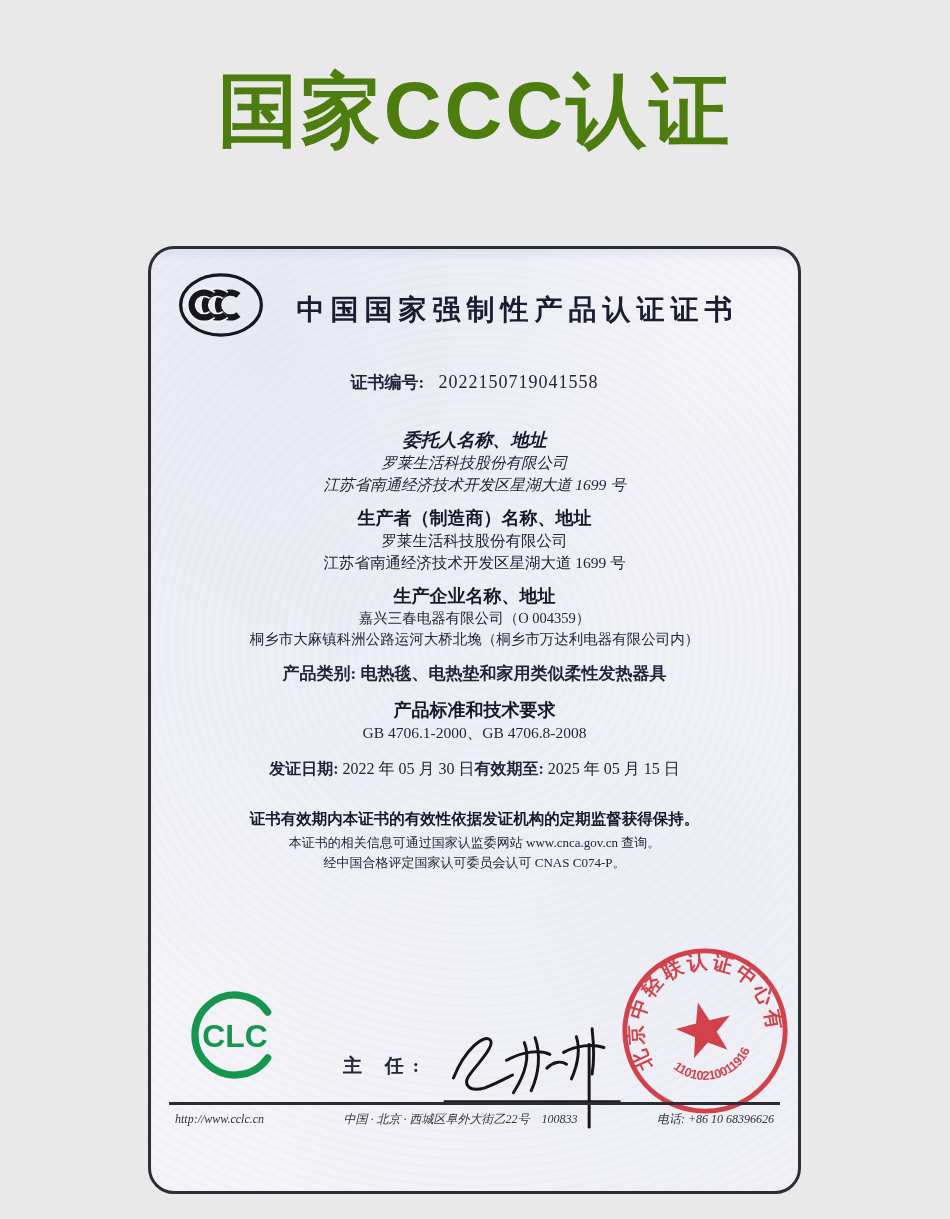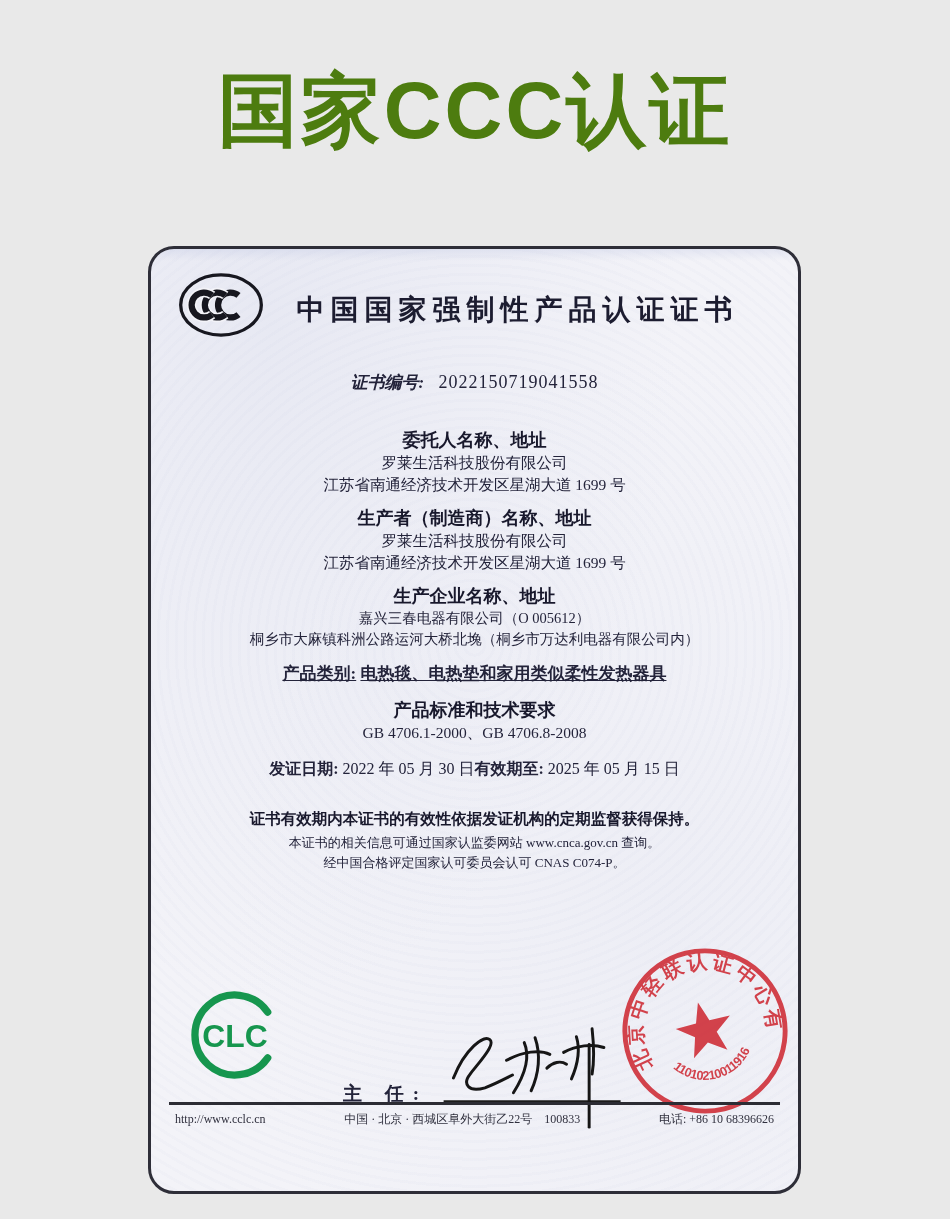--- a/index.html
+++ b/index.html
@@ -36,50 +36,50 @@
   .cert-top-band{ position:absolute; left:0; top:0; right:0; height:12px;
     background:linear-gradient(180deg, rgba(188,196,225,.30), transparent); }
 
   .cert-header { display:flex; align-items:flex-start; padding:20px 28px 0 26px; }
   .ccc-logo { width:88px; height:72px; flex:0 0 auto; }
   .cert-title {
     flex:1; text-align:center; margin-top:22px;
     font-size:28px; font-weight:700; letter-spacing:6px; color:#1c1c30;
   }
   .certno-row { text-align:center; margin-top:30px; font-size:17px; }
-  .certno-row .lbl { font-weight:700; font-style:italic; margin-right:10px; }
+  .certno-row .lbl { font-weight:700; margin-right:10px; }
   .certno-row .val { letter-spacing:1px; font-size:18px; }
 
   .sec { text-align:center; }
   .sec-h { font-size:18px; font-weight:700; line-height:24px; color:#18182c; }
   .sec-l { font-size:15.5px; line-height:22px; }
   .sec-s { font-size:14.5px; line-height:21px; }
-  .mt36{margin-top:34px;} .mt10{margin-top:10px;} .mt12{margin-top:12px;}
+  .mt36{margin-top:34px;font-style:italic;} .mt10{margin-top:10px;} .mt12{margin-top:12px;}
   .mt14{margin-top:14px;} .mt16{margin-top:15px;} .mt4{margin-top:3px;}
   .inline-row { text-align:center; font-size:17px; line-height:24px; }
-  .inline-row .lbl { font-weight:700;text-decoration:underline; }
+  .inline-row .lbl { font-weight:700; }
   .statement { text-align:center; font-size:16.5px; font-weight:700; line-height:23px; padding:0 10px; color:#18182c; }
   .dates-row { display:flex; justify-content:center; font-size:16px; }
   .dates-row .lbl { font-weight:700; }
   .note-bold { text-align:center; font-size:15.5px; font-weight:700; line-height:22px; color:#18182c;margin-top:28px; }
   .note-sm { text-align:center; font-size:13px; line-height:20px; }
 
   .clc-logo { position:absolute; left:34px; top:736px; width:100px; height:100px; }
-  .director-row { position:absolute; left:192px; top:768px; display:flex; align-items:center;font-family:Liberation Serif, serif; }
+  .director-row { position:absolute; left:192px; top:768px; display:flex; align-items:flex-start;font-family:Liberation Serif, serif; }
   .director-label { font-size:19px; font-weight:700; letter-spacing:9px; margin-top:36px; white-space:nowrap; }
   .signature-svg { width:210px; height:118px; margin-left:6px; }
 
   .stamp { position:absolute; left:468px; top:696px; width:172px; height:172px;
     transform:rotate(-14deg); opacity:.93; }
 
   .footer-rule { position:absolute; left:18px; right:18px; top:853px; height:3px; background:#2c2c34; }
   .footer-row { position:absolute; left:24px; right:24px; top:862px;
     display:flex; justify-content:space-between; align-items:center;
     font-size:12px; color:#30303e; }
-  .footer-row span { white-space:nowrap; }
+  .footer-row span { white-space:nowrap;font-style:italic; }
 </style>
 </head>
 <body>
 
 <h1 class="page-title">国家CCC认证</h1>
 
 <div class="cert">
   <div class="cert-top-band"></div>
 
   <div class="cert-header">
@@ -106,21 +106,21 @@
   </div>
 
   <div class="sec mt10">
     <div class="sec-h">生产者（制造商）名称、地址</div>
     <div class="sec-l">罗莱生活科技股份有限公司</div>
     <div class="sec-l">江苏省南通经济技术开发区星湖大道 1699 号</div>
   </div>
 
   <div class="sec mt10">
     <div class="sec-h">生产企业名称、地址</div>
-    <div class="sec-s">嘉兴三春电器有限公司（O 005612）</div>
+    <div class="sec-s">嘉兴三春电器有限公司（O 004359）</div>
     <div class="sec-s">桐乡市大麻镇科洲公路运河大桥北堍（桐乡市万达利电器有限公司内）</div>
   </div>
 
   <div class="inline-row mt12">
     <span class="lbl">产品类别:</span>
     <span class="lbl">电热毯、电热垫和家用类似柔性发热器具</span>
   </div>
 
   <div class="sec mt12">
   </div>

